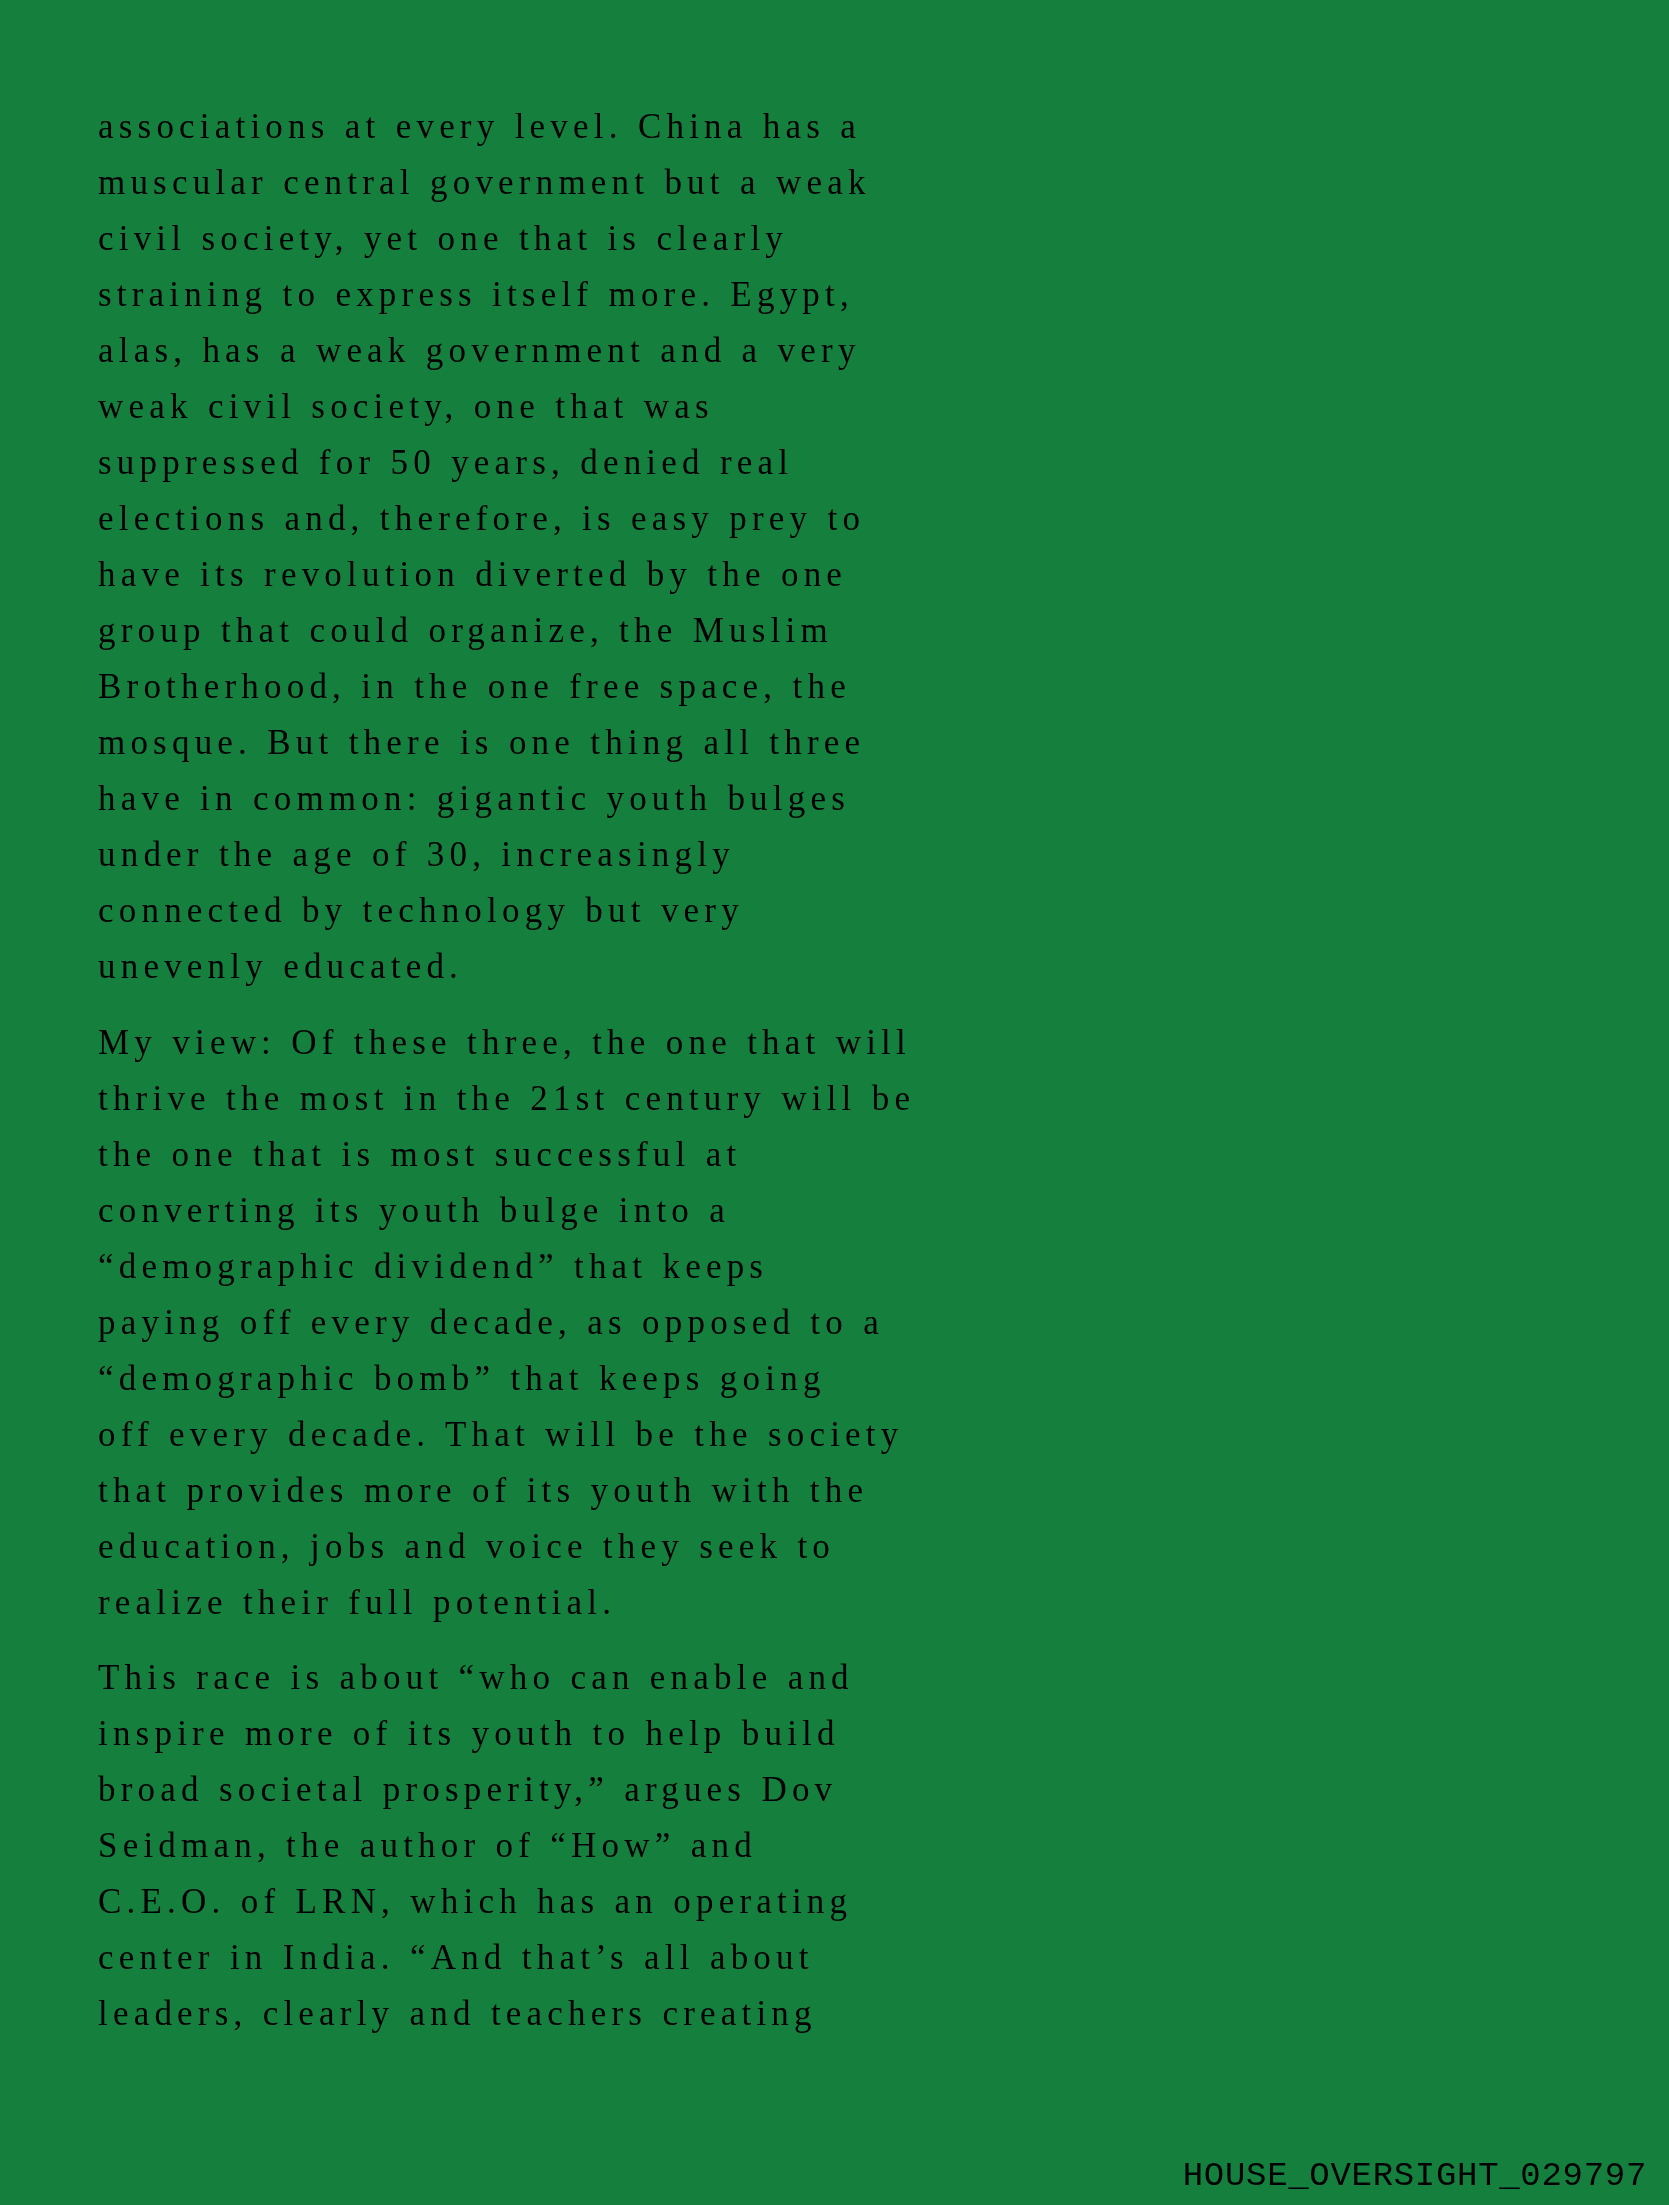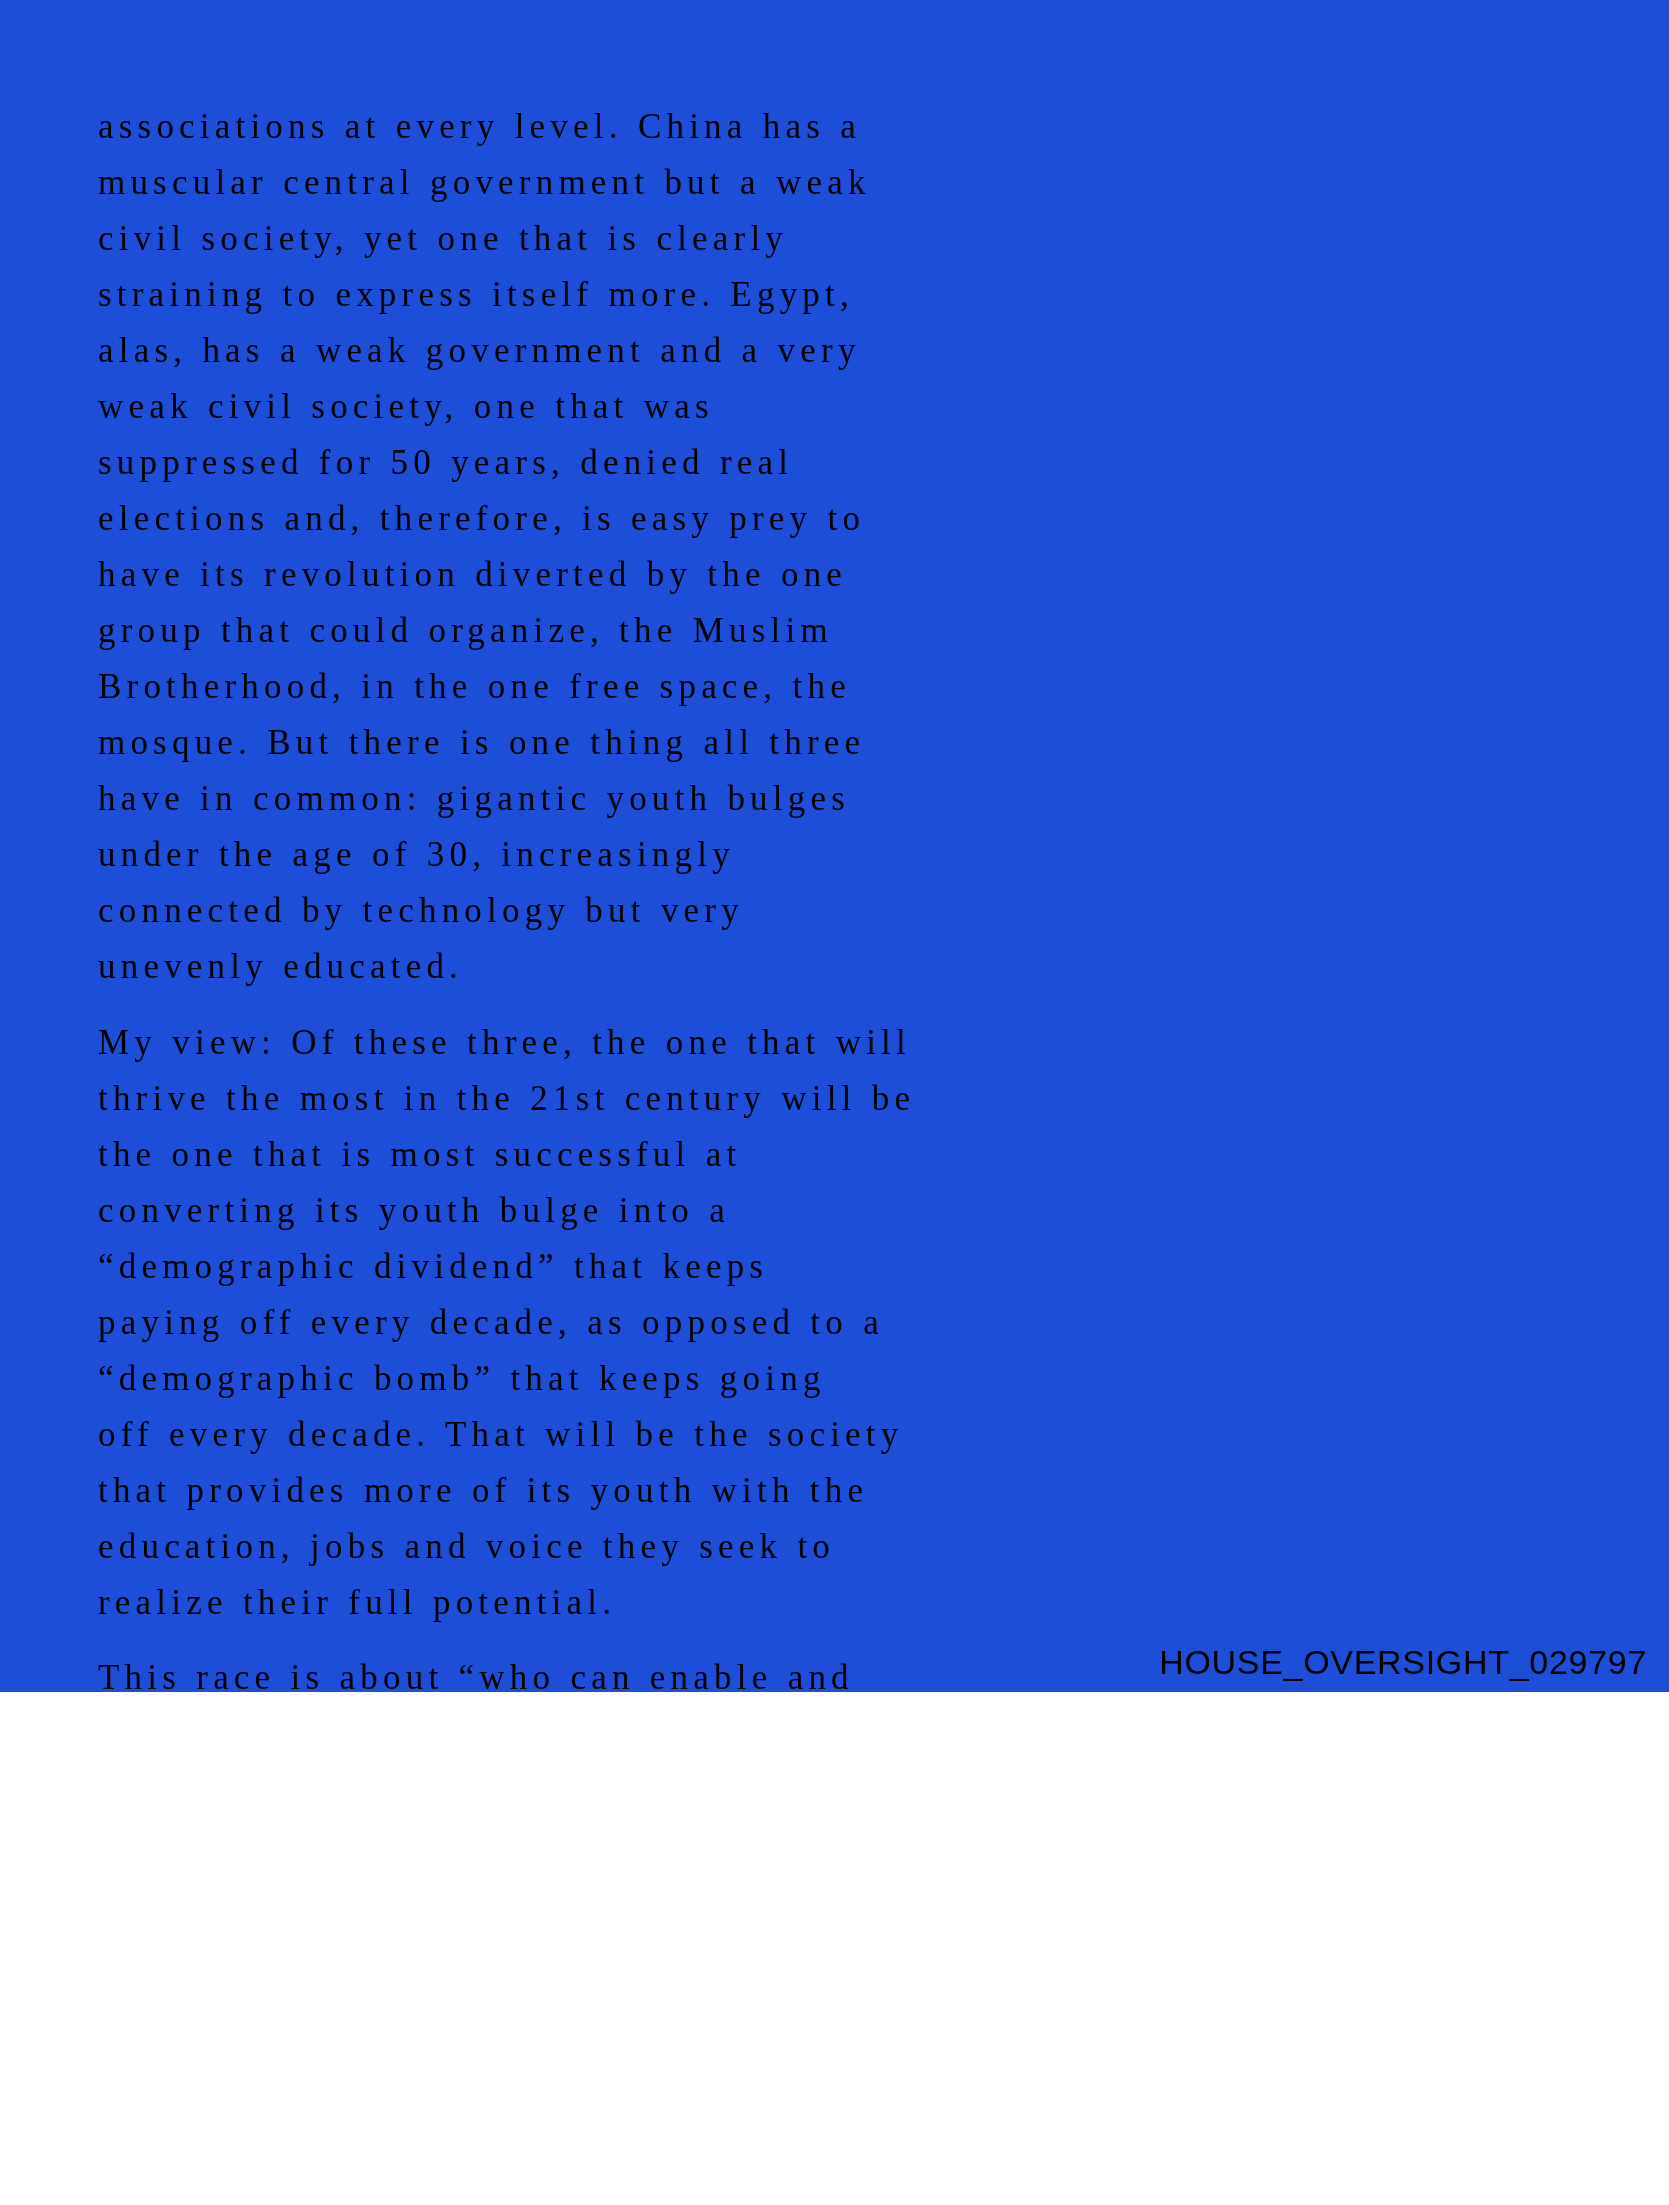--- a/index.html
+++ b/index.html
@@ -3,22 +3,22 @@
 <meta charset="utf-8">
 <style>
   html, body {
     margin: 0;
     padding: 0;
     background: #ffffff;
   }
   .page {
     position: relative;
     width: 1669px;
-    height: 1692px;
-    background: #1d4ed8;
+    height: 2205px;
+    background: #15803d;
     overflow: hidden;
   }
   .article-column {
     position: absolute;
     left: 98px;
     top: 99px;
     width: 1021px;
     color: #000000;
     font-family: "Liberation Serif", "DejaVu Serif", serif;
     font-size: 35px;
@@ -28,21 +28,21 @@
   }
   .article-column p {
     margin: 0 0 19.6px 0;
     white-space: pre-line; 
   }
   .bates-stamp {
     position: absolute;
     right: 22px;
     bottom: 10.5px;
     color: #000000;
-    font-family: Liberation Sans, sans-serif;
+    font-family: Liberation Mono, monospace;
     font-size: 34px;
     letter-spacing: 0.7px;
     white-space: nowrap;
   }
 </style>
 </head>
 <body>
 
 <div class="page">
 

